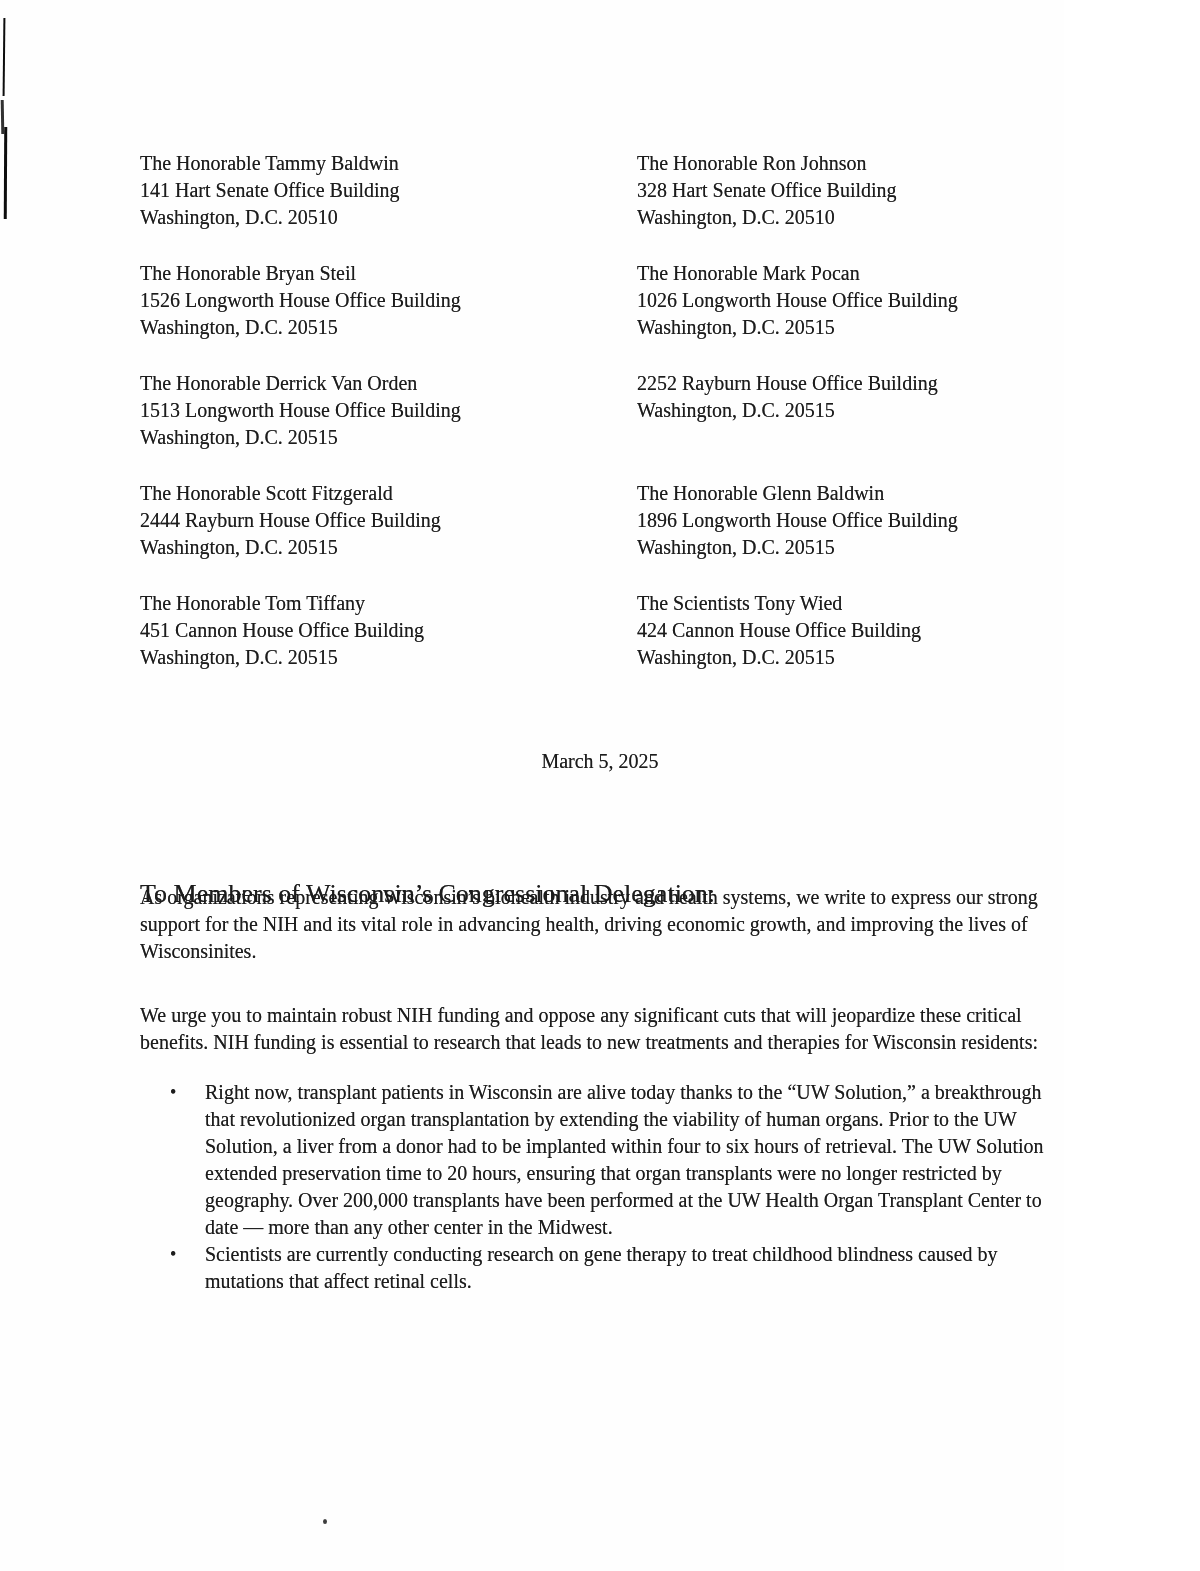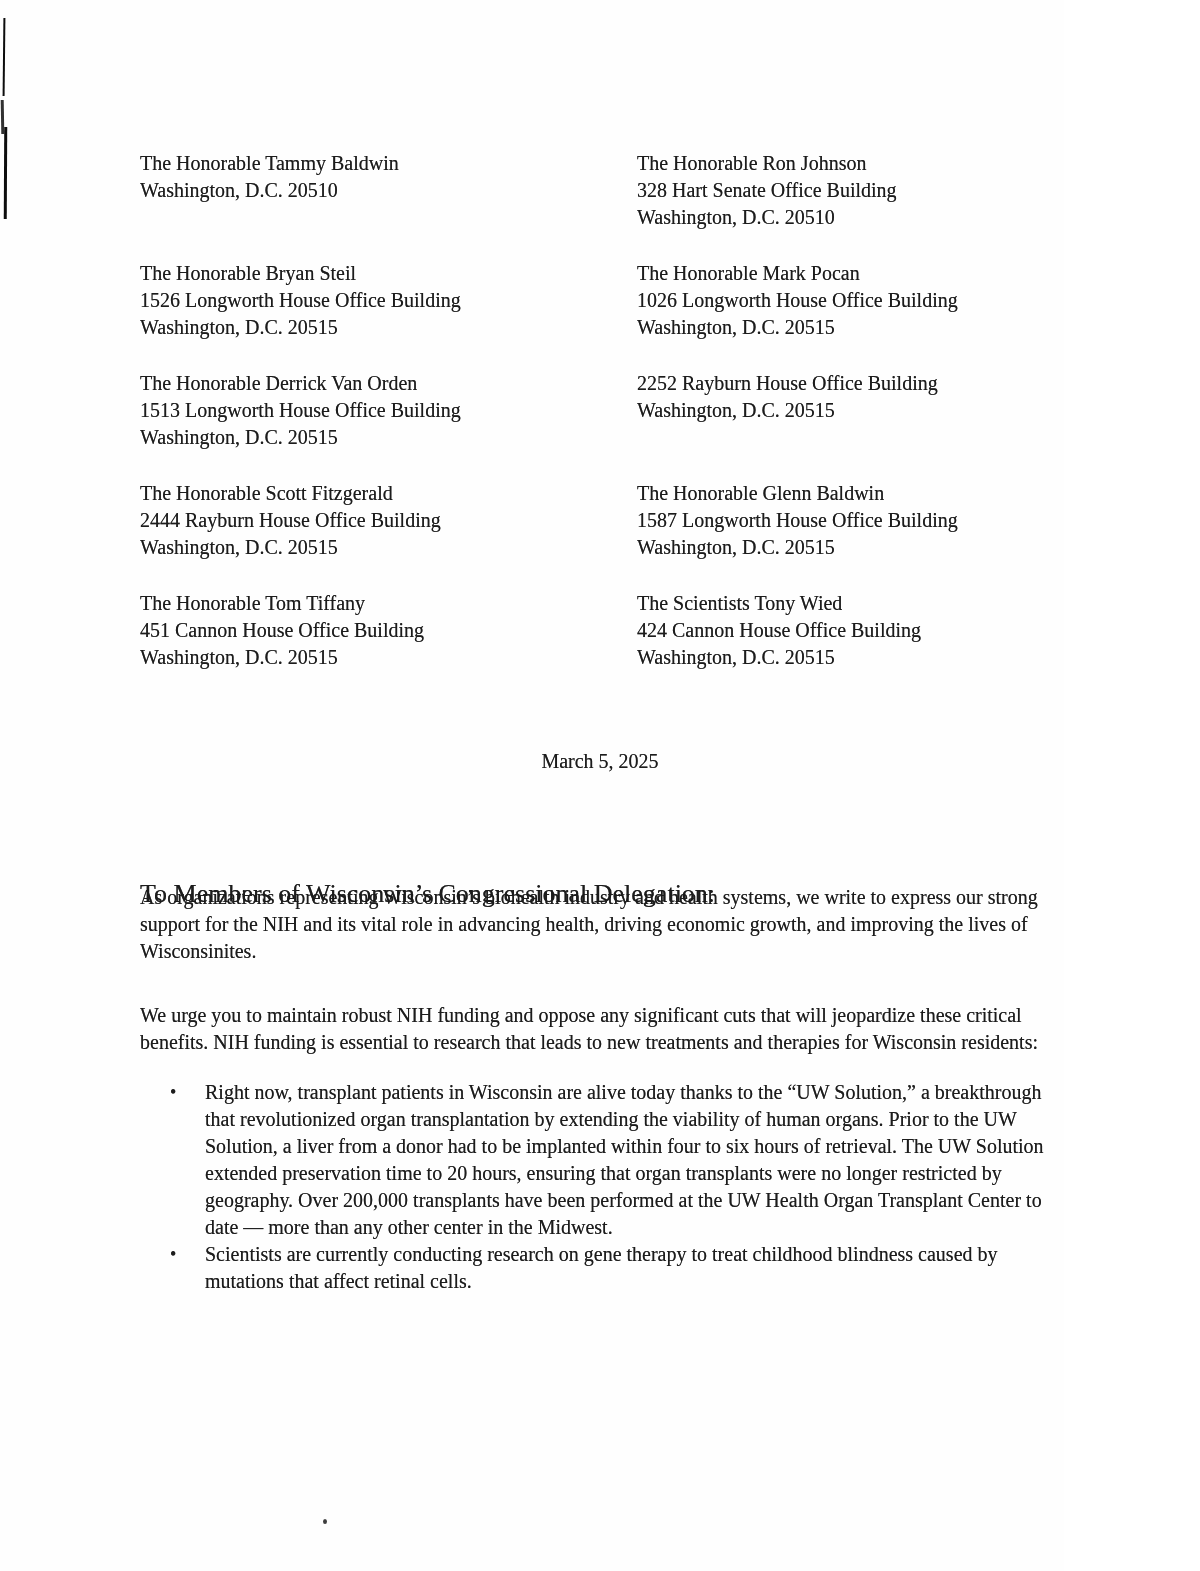--- a/index.html
+++ b/index.html
@@ -97,20 +97,21 @@
   <div class="artifact edge-streak-1"></div>
   <div class="artifact edge-streak-2"></div>
   <div class="artifact edge-streak-3"></div>
   <div class="artifact speck-1"></div>
   <div class="artifact speck-2"></div>
 
   <div class="addresses">
 
     <div class="addr-block">
       <div>The Honorable Tammy Baldwin</div>
+      <div>141 Hart Senate Office Building</div>
       <div>Washington, D.C. 20510</div>
     </div>
     <div class="addr-block">
       <div>The Honorable Ron Johnson</div>
       <div>328 Hart Senate Office Building</div>
       <div>Washington, D.C. 20510</div>
     </div>
 
     <div class="addr-block">
       <div>The Honorable Bryan Steil</div>
@@ -133,21 +134,21 @@
       <div>Washington, D.C. 20515</div>
     </div>
 
     <div class="addr-block">
       <div>The Honorable Scott Fitzgerald</div>
       <div>2444 Rayburn House Office Building</div>
       <div>Washington, D.C. 20515</div>
     </div>
     <div class="addr-block">
       <div>The Honorable Glenn Baldwin</div>
-      <div>1587 Longworth House Office Building</div>
+      <div>1896 Longworth House Office Building</div>
       <div>Washington, D.C. 20515</div>
     </div>
 
     <div class="addr-block">
       <div>The Honorable Tom Tiffany</div>
       <div>451 Cannon House Office Building</div>
       <div>Washington, D.C. 20515</div>
     </div>
     <div class="addr-block">
       <div>The Scientists Tony Wied</div>

